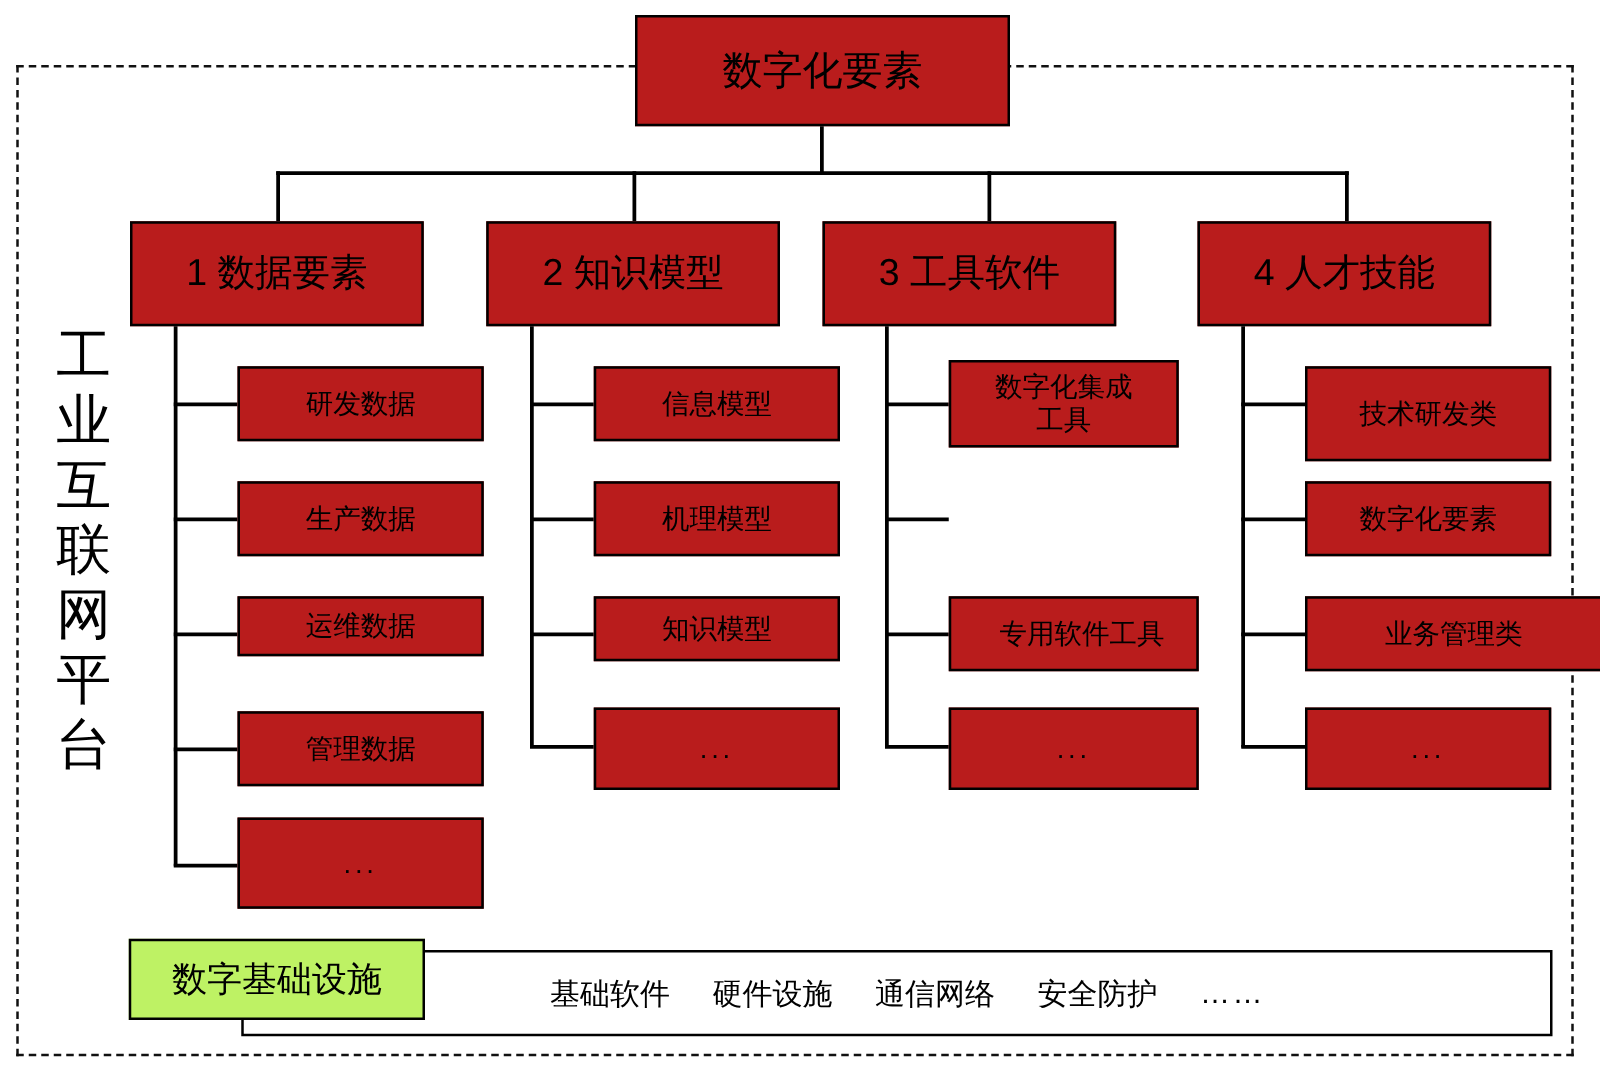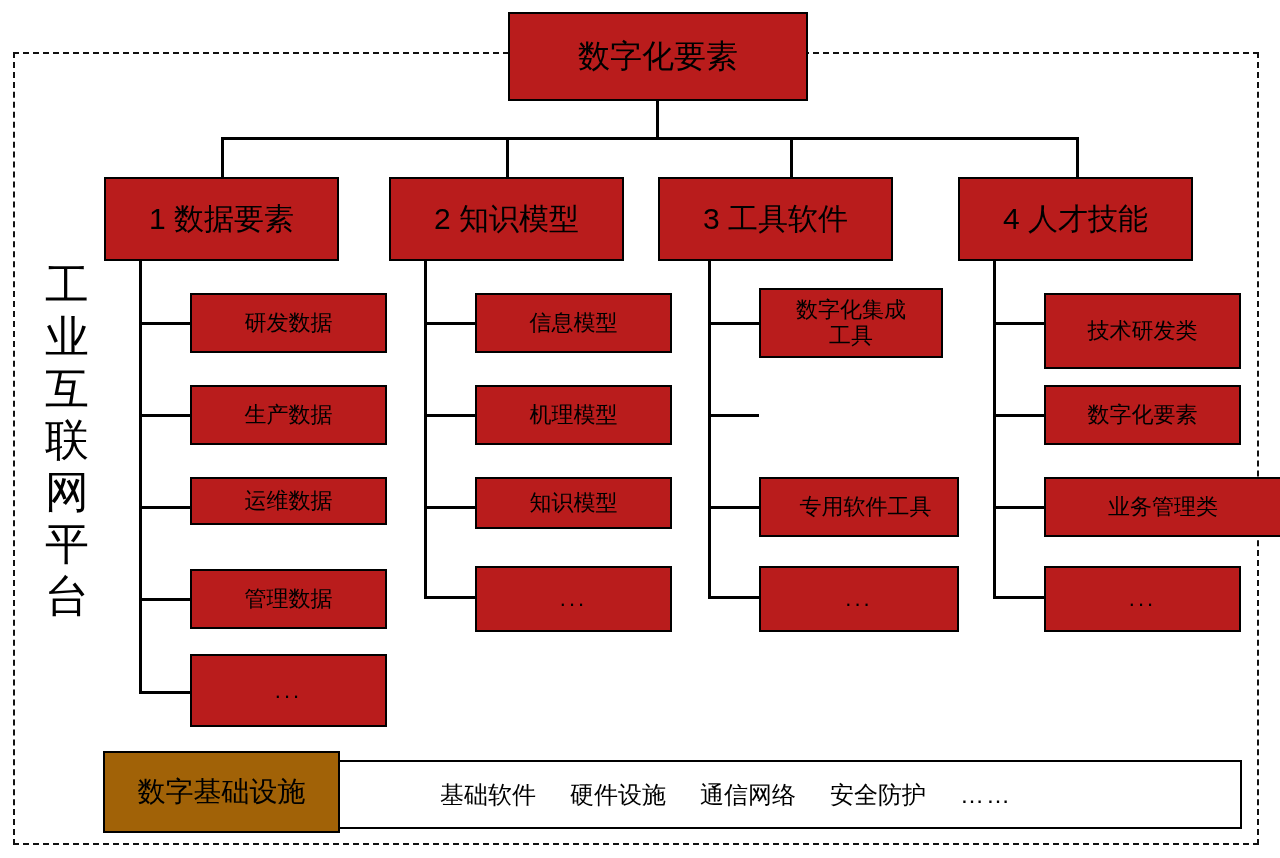--- a/index.html
+++ b/index.html
@@ -100,24 +100,24 @@
     align-items: center;
     gap: 34px;
     font-size: 24px;
   }
   .infra-items .etc { letter-spacing: 2px; }
   .infra-label {
     position: absolute;
     left: 103px;
     top: 751px;
     width: 237px;
-    height: 82px;
+    height: 65px;
     box-sizing: border-box;
     border: 2.5px solid #000000;
-    background: #a16207;
+    background: #bef264;
     display: flex;
     align-items: center;
     justify-content: center;
     font-size: 28px;
     z-index: 5;
   }
 </style>
 </head>
 <body>
 

